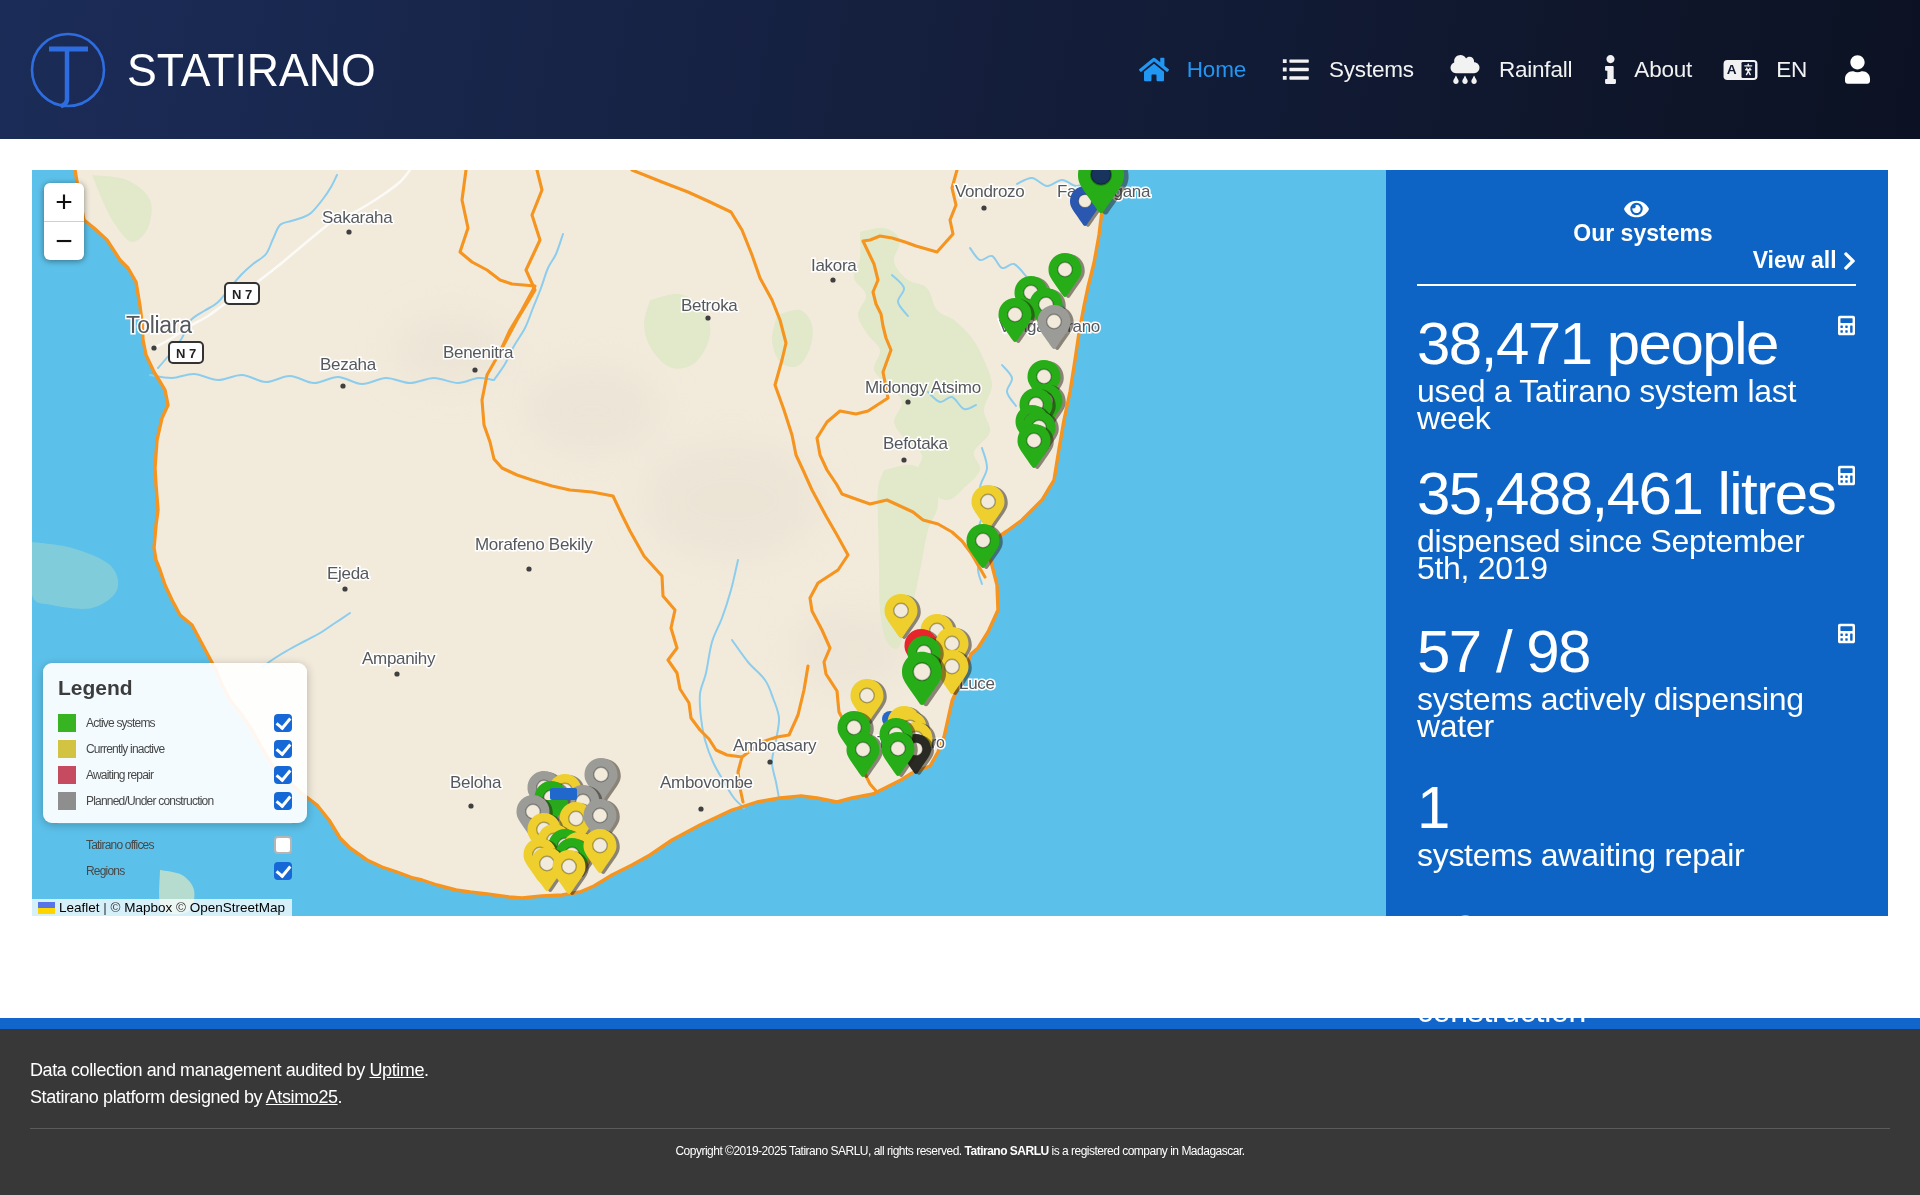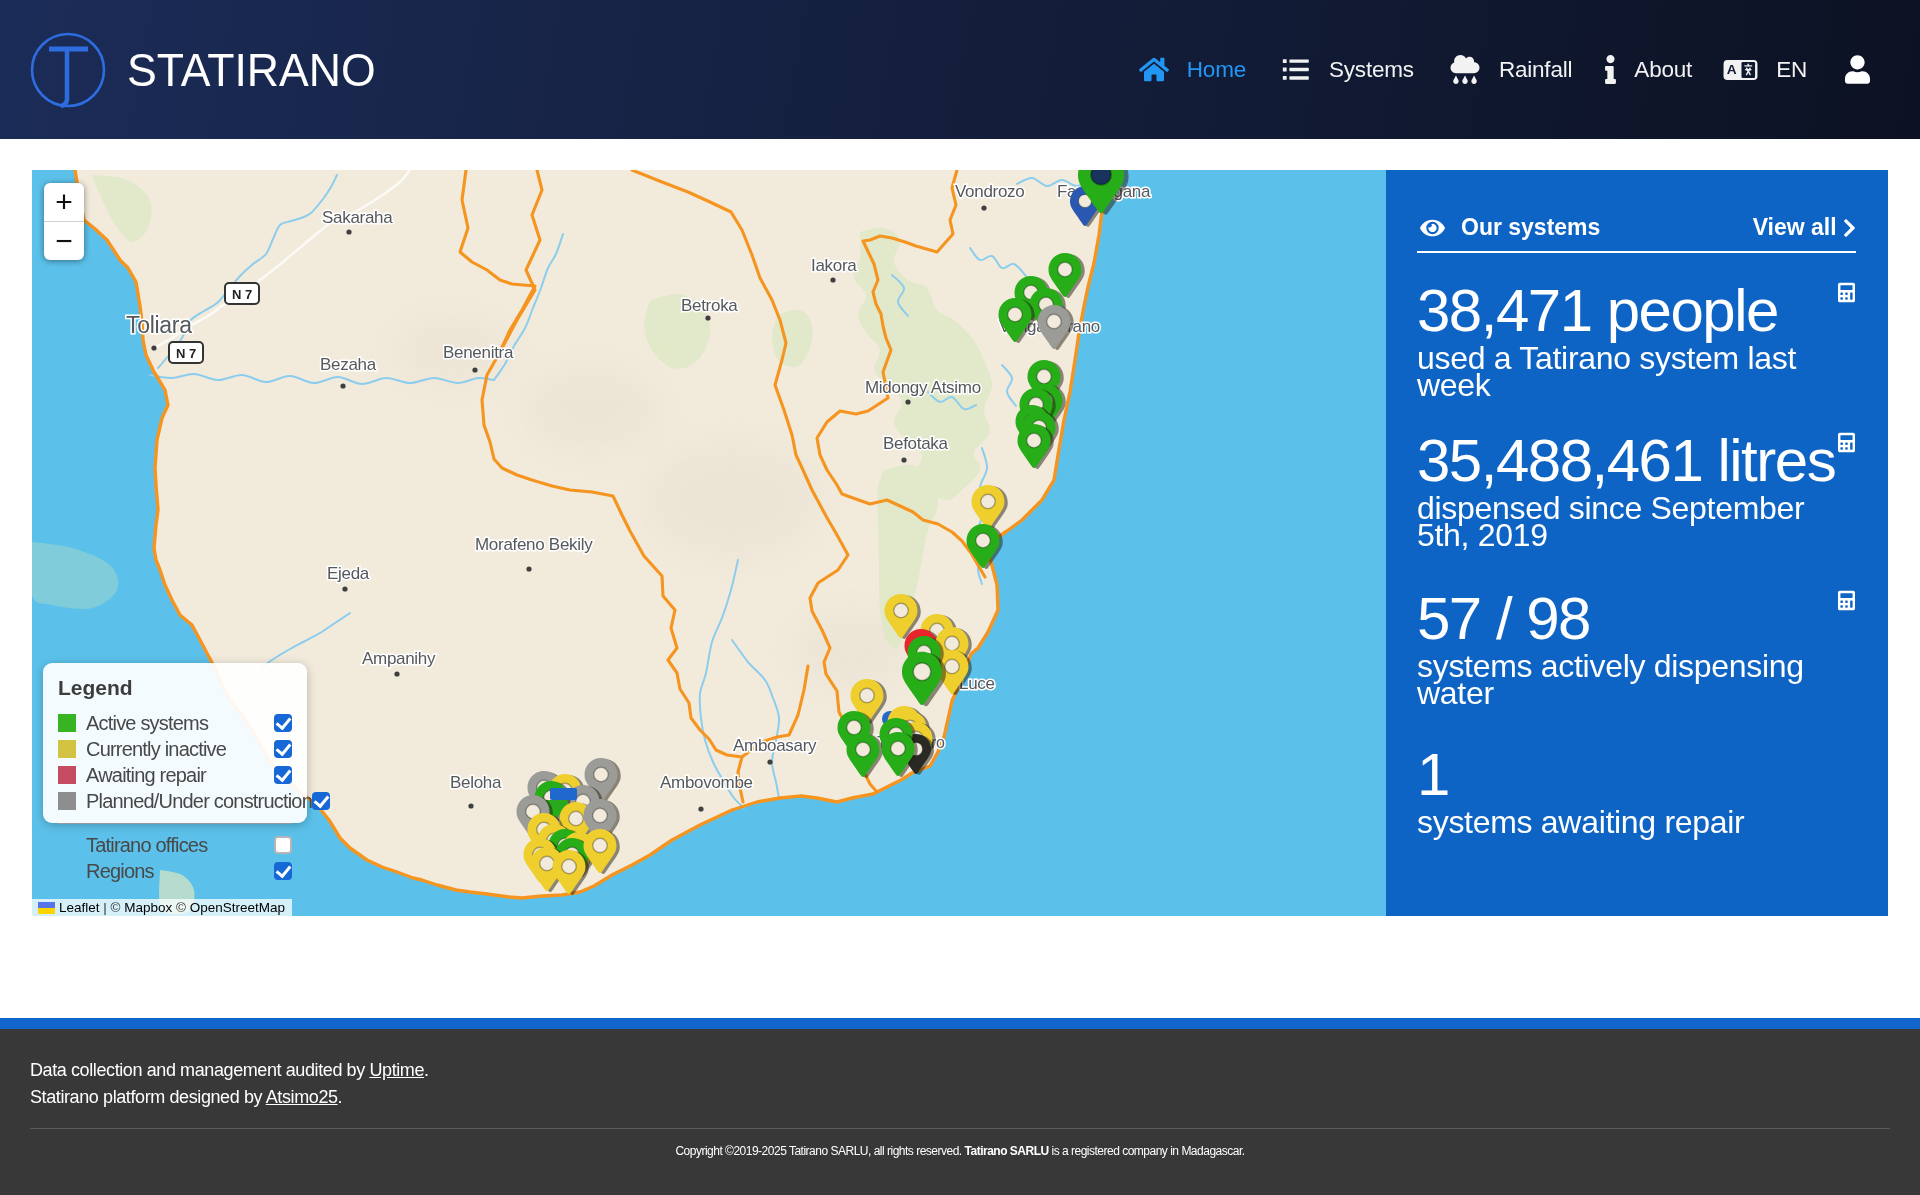--- a/index.html
+++ b/index.html
@@ -24,35 +24,35 @@
     box-shadow:0 1px 6px rgba(0,0,0,.45);overflow:hidden;}
   .zoomctl .zb{height:38px;display:flex;align-items:center;justify-content:center;
     font-size:30px;color:#111;font-weight:400;}
   .zoomctl .zb.first{border-bottom:1px solid #cfcfcf;}
   
   .legend{position:absolute;left:11px;top:493px;width:264px;height:160px;background:rgba(255,255,255,.93);
     border-radius:9px;box-shadow:0 2px 10px rgba(0,0,0,.25);box-sizing:border-box;padding:13px 15px;}
   .legend h4{margin:0 0 10px 0;font-size:21px;color:#3c3c3c;}
   .lrow{display:flex;align-items:center;height:26px;}
   .lrow .sq{width:18px;height:18px;margin-right:10px;flex:none;}
-  .lrow .lbl{font-size:20px;color:#484848;white-space:nowrap;letter-spacing:-0.8px;}
+  .lrow .lbl{font-size:12px;color:#484848;white-space:nowrap;letter-spacing:-0.8px;}
   .lrow .cb{margin-left:auto;width:18px;height:18px;border-radius:4px;flex:none;position:relative;}
   .cb.on{background:#1668d6;}
   .cb.on:after{content:"";position:absolute;left:5px;top:1px;width:6px;height:11px;
     border:solid #fff;border-width:0 3px 3px 0;transform:rotate(40deg);}
   .cb.off{background:#fff;border:2px solid #b5b5b5;box-sizing:border-box;}
   .legend hr{border:none;border-top:1px solid #9a9a9a;margin:9px 0 8px 0;}
   
   .attrib{position:absolute;left:0;bottom:0;height:17px;background:rgba(255,255,255,.75);
     font-size:13.5px;color:#333;display:flex;align-items:center;padding:0 7px 0 6px;}
   .attrib a{color:#000000;text-decoration:none;}
   .flag{width:17px;height:12px;display:inline-block;margin-right:4px;}
   
   .panel{width:502px;height:746px;background:#0d64c4;color:#fff;box-sizing:border-box;flex:none;}
-  .ptitle{display:flex;align-items:center;margin:16px 32px 0 31px;padding-top:28px;}
+  .ptitle{display:flex;align-items:center;margin:0 32px 0 31px;padding-top:28px;flex-direction:column;}
   .ptitle .t{font-size:23px;font-weight:700;margin-left:13px;}
   .ptitle .va{margin-left:auto;font-size:23px;font-weight:700;display:flex;align-items:center;}
   .phr{border:none;border-top:2px solid #fff;margin:10px 32px 0 31px;}
   .stat{margin:0 30px 0 31px;position:relative;}
   .stat .num{font-size:60px;line-height:64px;font-weight:400;letter-spacing:-1.5px;white-space:nowrap;}
   .stat .des{font-size:32px;line-height:27px;margin-top:2px;letter-spacing:-0.3px;}
   .calc{position:absolute;right:3px;top:3px;}
   
   .gap{height:102px;background:#fff;}
   .bluebar{height:11px;background:#1266cb;}
@@ -551,20 +551,24 @@
       <div class="num">57 / 98</div>
       <div class="des">systems actively dispensing water</div>
       <span class="calc"><svg width="17" height="21" viewBox="0 0 448 512" fill="#fff">
             <path d="M400 0H48C22.4 0 0 22.4 0 48v416c0 25.6 22.4 48 48 48h352c25.6 0 48-22.4 48-48V48c0-25.6-22.4-48-48-48zM128 435.2c0 6.4-6.4 12.8-12.8 12.8H76.8c-6.4 0-12.8-6.4-12.8-12.8v-38.4c0-6.4 6.4-12.8 12.8-12.8h38.4c6.4 0 12.8 6.4 12.8 12.8v38.4zm0-128c0 6.4-6.4 12.8-12.8 12.8H76.8c-6.4 0-12.8-6.4-12.8-12.8v-38.4c0-6.4 6.4-12.8 12.8-12.8h38.4c6.4 0 12.8 6.4 12.8 12.8v38.4zm128 128c0 6.4-6.4 12.8-12.8 12.8h-38.4c-6.4 0-12.8-6.4-12.8-12.8v-38.4c0-6.4 6.4-12.8 12.8-12.8h38.4c6.4 0 12.8 6.4 12.8 12.8v38.4zm0-128c0 6.4-6.4 12.8-12.8 12.8h-38.4c-6.4 0-12.8-6.4-12.8-12.8v-38.4c0-6.4 6.4-12.8 12.8-12.8h38.4c6.4 0 12.8 6.4 12.8 12.8v38.4zm128 128c0 6.4-6.4 12.8-12.8 12.8h-38.4c-6.4 0-12.8-6.4-12.8-12.8V268.8c0-6.4 6.4-12.8 12.8-12.8h38.4c6.4 0 12.8 6.4 12.8 12.8v166.4zm0-256c0 6.4-6.4 12.8-12.8 12.8H76.8c-6.4 0-12.8-6.4-12.8-12.8V76.8C64 70.4 70.4 64 76.8 64h294.4c6.4 0 12.8 6.4 12.8 12.8v102.4z"></path>
           </svg></span>
     </div>
     <div class="stat" style="margin-top:36px">
       <div class="num">1</div>
       <div class="des">systems awaiting repair</div>
     </div>
+    <div class="stat" style="margin-top:36px">
+      <div class="num">13</div>
+      <div class="des">new systems planned/under construction</div>
+    </div>
   </div>
 </div>
 
 <div class="gap"></div>
 <div class="bluebar"></div>
 <div class="footer">
   <div class="l">Data collection and management audited by <a>Uptime</a>.</div>
   <div class="l">Statirano platform designed by <a>Atsimo25</a>.</div>
   <hr>
   <div class="c">Copyright ©2019-2025 Tatirano SARLU, all rights reserved. <b>Tatirano SARLU</b> is a registered company in Madagascar.</div>

